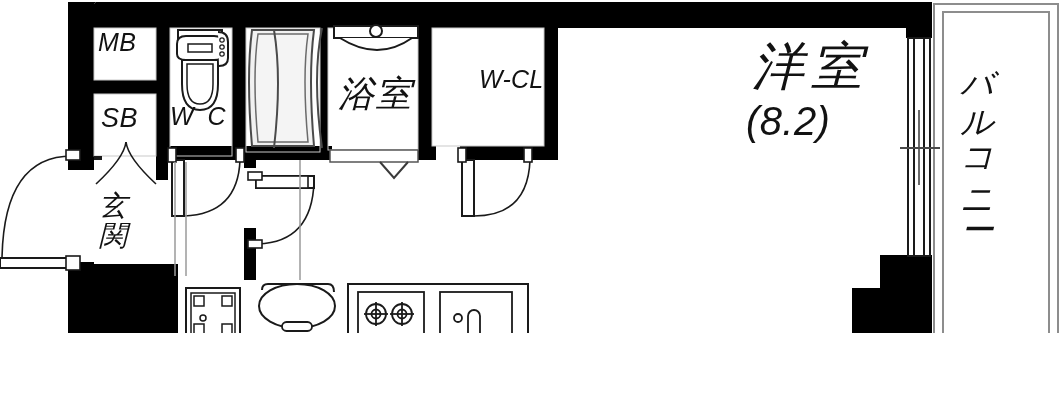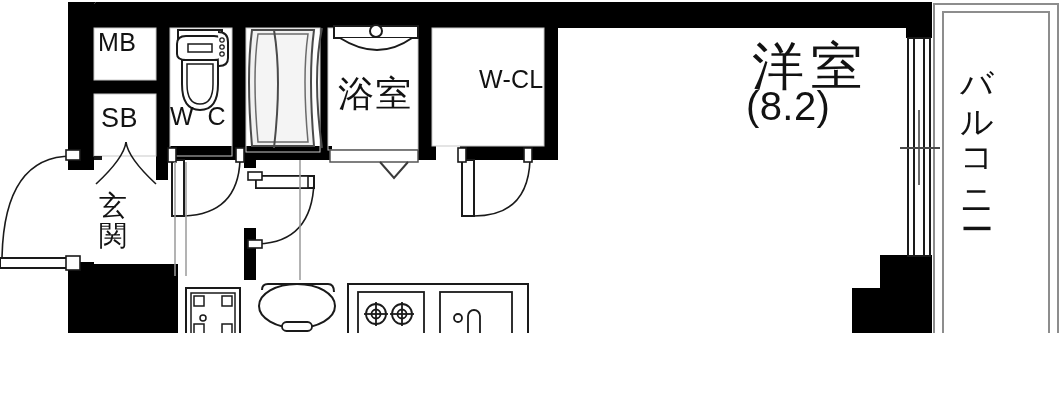--- a/index.html
+++ b/index.html
@@ -10,20 +10,21 @@
   }
   body {
     font-family: "Liberation Sans", "DejaVu Sans", sans-serif;
   }
   #plan-root {
     position: relative;
     width: 1061px;
     height: 333px;
     background: #fde047;
     overflow: hidden;
+    font-style: italic;
   }
   #plan-svg {
     position: absolute;
     left: 0;
     top: 0;
     width: 1061px;
     height: 408px;
     display: block;
   }
   .room-label {
@@ -35,21 +36,21 @@
     letter-spacing: 0.02em;
     user-select: none;
   }
   .lbl-mb      { left: 98px;  top: 30px;  font-size: 25px; }
   .lbl-sb      { left: 101px; top: 105px; font-size: 27px; }
   .lbl-wc      { left: 170px; top: 104px; font-size: 25px; letter-spacing: 0.14em; }
   .lbl-bath    { left: 338px; top: 76px;  font-size: 36px; letter-spacing: 0.04em; }
   .lbl-wcl     { left: 448px; top: 67px;  font-size: 25px; letter-spacing: 0.01em; margin-left: 31px; }
   .lbl-genkan  { left: 99px;  top: 191px; font-size: 28px; line-height: 1.08; text-align: center; }
   .lbl-washitsu{ left: 752px; top: 40px;  font-size: 52px; letter-spacing: 0.13em; }
-  .lbl-area    { left: 746px; top: 86px; font-size: 40px; letter-spacing: 0.01em; }
+  .lbl-area    { left: 746px; top: 101px; font-size: 40px; letter-spacing: 0.01em; }
   .lbl-balcony {
     left: 961px; top: 47px;
     font-size: 33px;
     writing-mode: vertical-rl;
     text-orientation: upright;
     letter-spacing: 0.11em;
   }
 </style>
 </head>
 <body>

